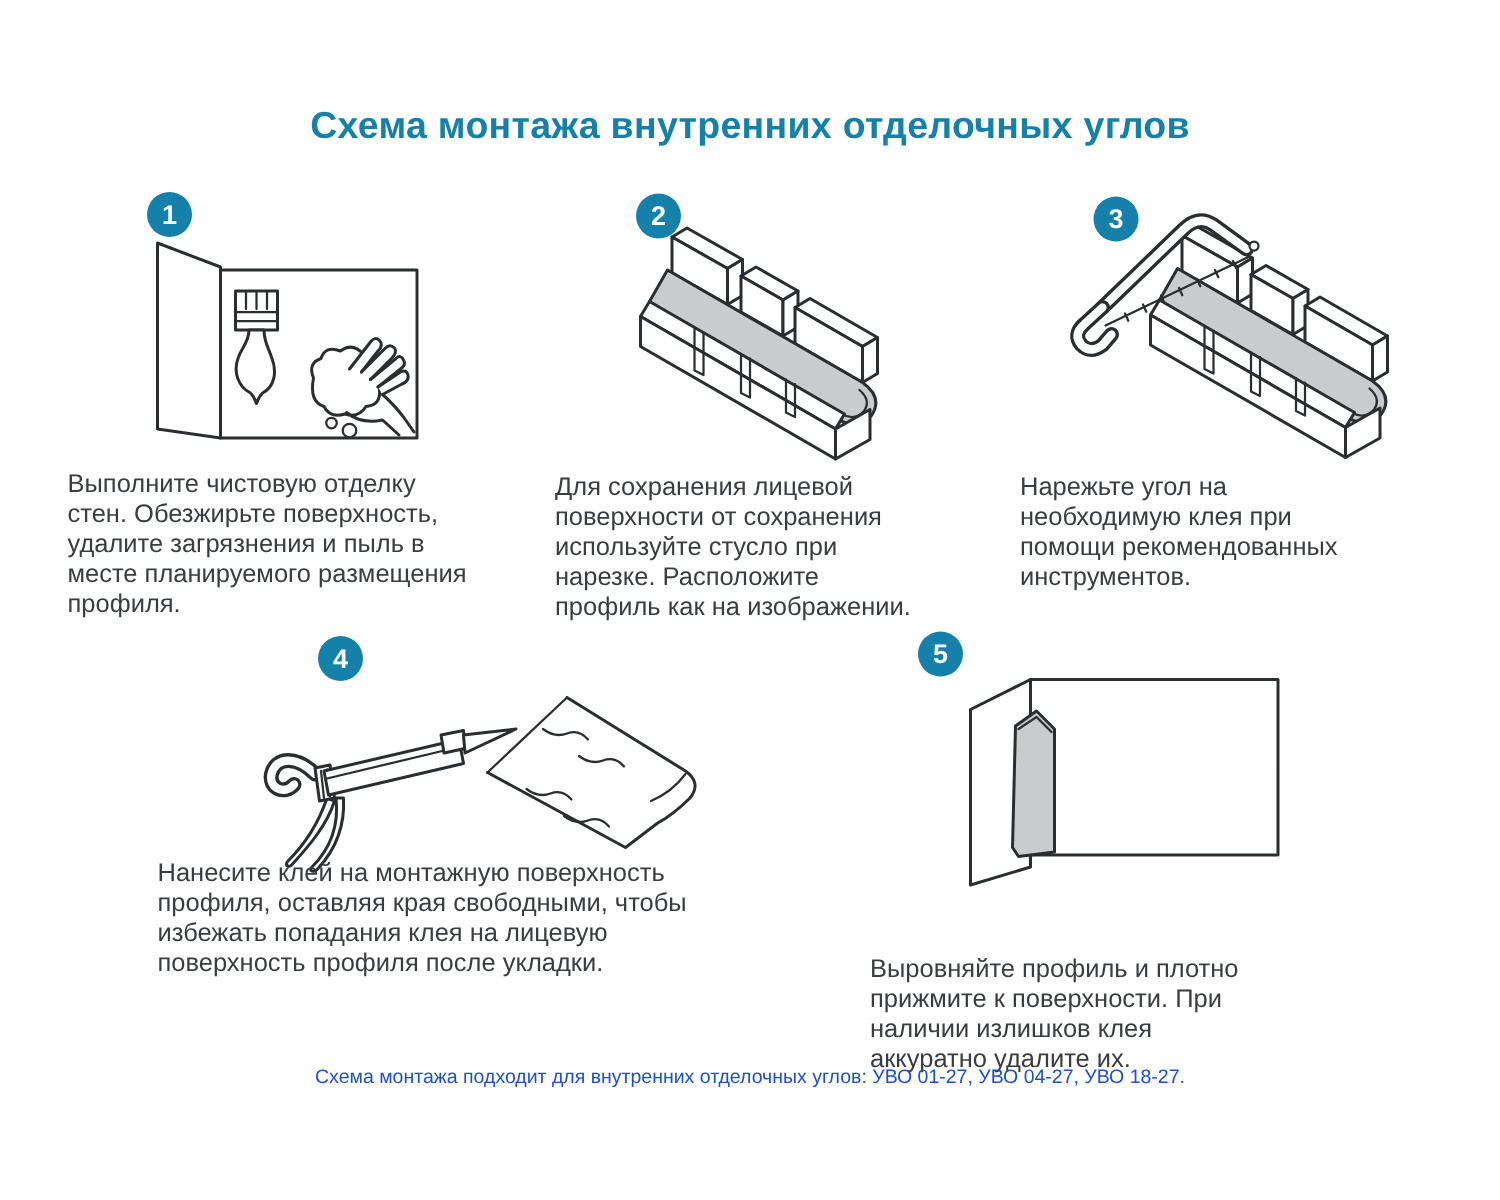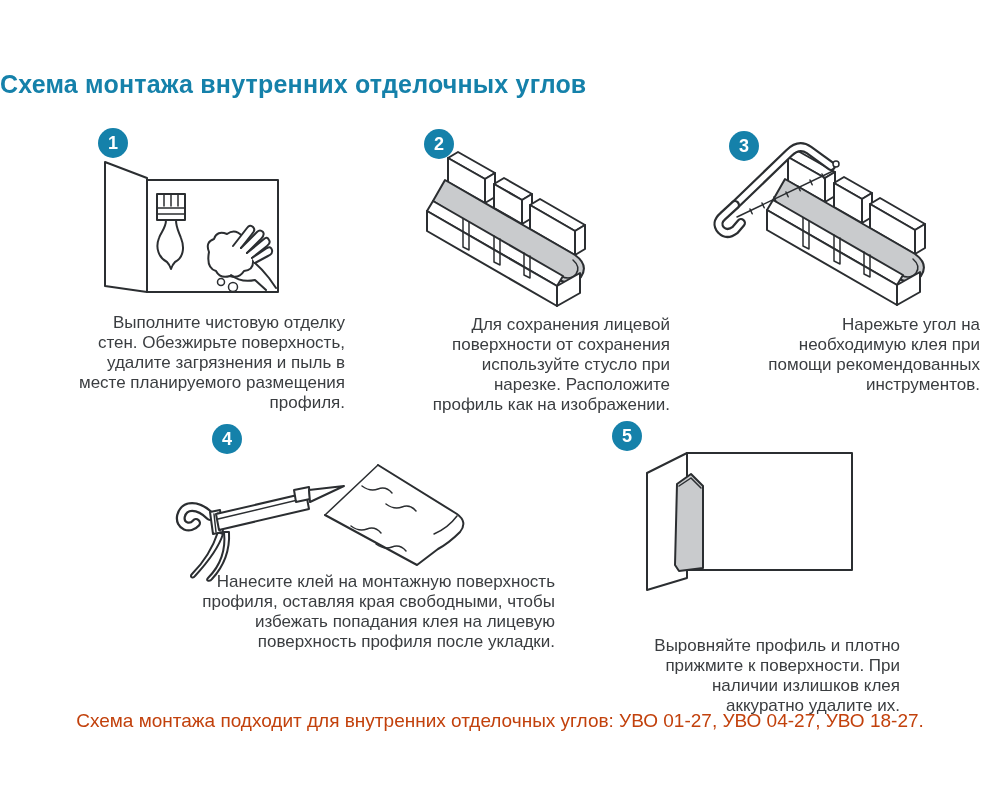--- a/index.html
+++ b/index.html
@@ -2,33 +2,33 @@
 <html><head>
 <meta charset="utf-8">
 <style>
   html,body{margin:0;padding:0;}
   body{
     width:1000px;height:800px;background:#ffffff;position:relative;overflow:hidden;
     font-family:"Liberation Sans","DejaVu Sans",sans-serif;color:#3a3d40;
   }
   .abs{position:absolute;}
   .page-title{
-    left:0;top:70px;width:1000px;text-align:left;
+    left:0;top:70px;width:1000px;text-align:center;
     font-size:25px;font-weight:700;color:#1581aa;letter-spacing:.2px;
   }
   .badge{
     width:30px;height:30px;border-radius:50%;background:#1581aa;color:#fff;
     display:flex;align-items:center;justify-content:center;
     font-size:18px;font-weight:700;line-height:1;
   }
   .step-text{
-    font-size:17px;line-height:20px;text-align:right;white-space:pre-line;color:#3a3d40;
+    font-size:17px;line-height:20px;text-align:left;white-space:pre-line;color:#3a3d40;
   }
   .footer-note{
-    left:0;top:710px;width:1000px;text-align:center;font-size:19px;color:#c2410c;
+    left:0;top:710px;width:1000px;text-align:center;font-size:13px;color:#1d4ed8;
   }
   
   .ln{stroke:#2b2e31;stroke-width:2;fill:none;stroke-linecap:round;stroke-linejoin:round;}
   .lnt{stroke:#2b2e31;stroke-width:1.5;fill:none;stroke-linecap:round;stroke-linejoin:round;}
   .fw{fill:#ffffff;}
   .fg{fill:#c9cbcd;}
   .tube-o{stroke:#2b2e31;stroke-width:10;fill:none;stroke-linecap:round;stroke-linejoin:round;}
   .tube-i{stroke:#ffffff;stroke-width:5.5;fill:none;stroke-linecap:round;stroke-linejoin:round;}
 </style>
 </head>

